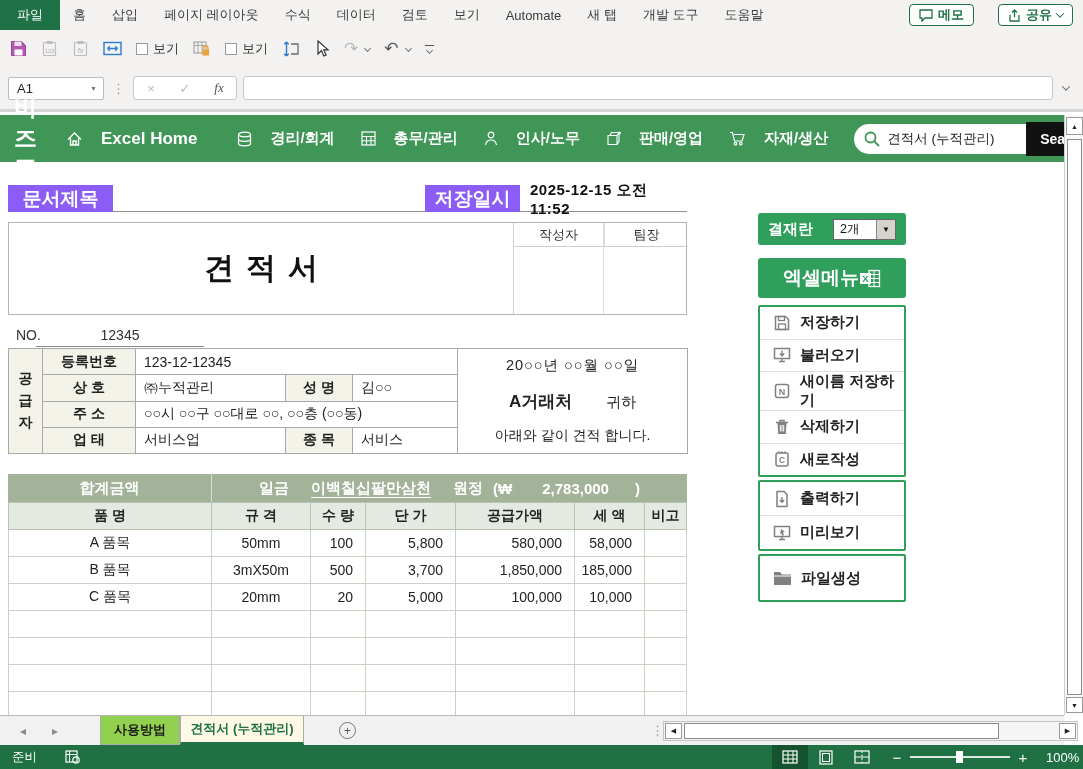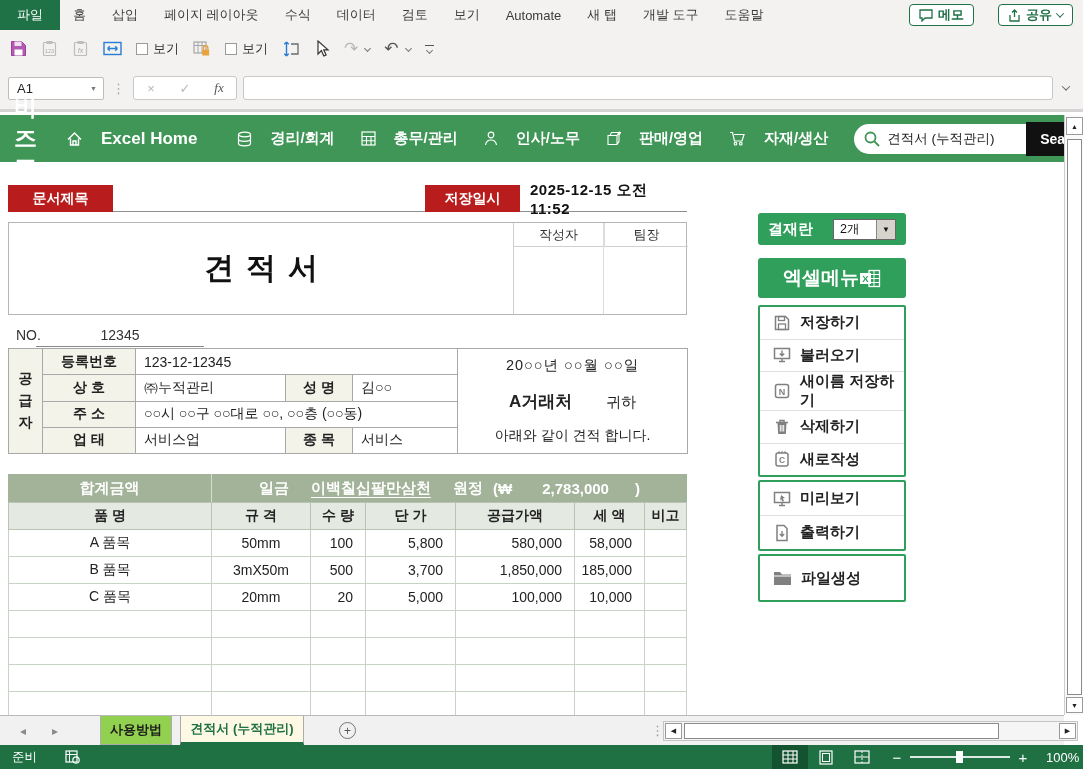--- a/index.html
+++ b/index.html
@@ -45,21 +45,21 @@
   .nav-divider { width:1px; height:22px; background:rgba(255,255,255,.7); margin-right:22px; }
   #searchwrap { margin-left:auto; display:flex; align-items:center; margin-right:32px; }
   #searchbox { width:172px; height:30px; background:#fff; border-radius:16px 0 0 16px; display:flex; align-items:center; padding-left:10px; gap:7px; }
   #searchbox input { border:none; outline:none; width:120px; font-size:13.5px; color:#222; font-family:"Liberation Sans",sans-serif; background:transparent; }
   #searchbtn { height:30px; background:#111; color:#fff; font-size:14px; font-weight:bold; padding:17px 14px; display:flex; align-items:center; border-radius:0 3px 3px 0; }
 
   
   #doc { position:absolute; left:0; top:162px; width:1064px; height:553px; background:#fff; overflow:hidden; }
   .abs { position:absolute; }
 
-  .doc-label { background:#b91c1c; color:#fff; font-weight:bold; font-size:14px; display:flex; align-items:center; justify-content:center; }
+  .doc-label { background:#8b5cf6; color:#fff; font-weight:bold; font-size:19px; display:flex; align-items:center; justify-content:center; }
   #title-hairline { border-bottom:1px solid #8f8f8f; }
   #doc-title-value { font-size:15px; font-weight:bold; color:#111; display:flex; align-items:center; padding-left:22px; }
   #doc-saved-value { font-size:15px; font-weight:bold; color:#111; display:flex; align-items:center; padding-left:10px; letter-spacing:.5px; }
 
   #header-block { border:1px solid #b5b5b5; }
   #form-title { position:absolute; left:0; top:0; width:504px; height:100%; display:flex; align-items:center; justify-content:center; font-size:30px; font-weight:bold; letter-spacing:12px; padding-left:12px; color:#111; }
   #approver { position:absolute; left:504px; top:0; width:174px; height:100%; border-left:1px solid #cfcfcf; }
   .appr-hdr { position:absolute; top:0; height:24px; display:flex; align-items:center; justify-content:center; font-size:13px; color:#333; border-bottom:1px solid #cfcfcf; }
   .appr-cell { position:absolute; top:24px; bottom:0; }
   .appr-div { position:absolute; left:89px; top:0; bottom:0; width:1px; background:#dcdcdc; }
@@ -109,21 +109,21 @@
 
   
   #vscroll { position:absolute; left:1064px; top:115px; width:19px; height:600px; background:#fafafa; border-left:1px solid #cfcfcf; }
   .sc-btn { position:absolute; left:1px; width:17px; background:#fff; border:1px solid #9a9a9a; display:flex; align-items:center; justify-content:center; font-size:7px; color:#222; }
   #vthumb { position:absolute; left:2px; top:24px; width:15px; height:556px; background:#fff; border:1px solid #8a8a8a; }
 
   
   #sheetbar { position:absolute; left:0; top:715px; width:1064px; height:30px; background:#f1f1f1; border-top:1px solid #b9b9b9; }
   .tab-arrow { position:absolute; top:8px; font-size:12px; color:#8a8a8a; }
   .stab { position:absolute; top:0; height:29px; display:flex; align-items:center; justify-content:center; font-size:13px; border:1px solid #ababab; border-top:none; }
-  #stab-1 { left:100px; width:72px; background:#92d050; color:#1b1b1b; font-weight:bold; }
+  #stab-1 { left:100px; width:80px; background:#92d050; color:#1b1b1b; font-weight:bold; }
   #stab-2 { left:180px; width:124px; background:#fdf9e4; color:#1f7145; font-weight:bold; border-bottom:3px solid #1f7145; }
   #add-sheet { position:absolute; left:339px; top:6px; width:17px; height:17px; border:1.5px solid #757575; border-radius:50%; display:flex; align-items:center; justify-content:center; font-size:12px; color:#555; }
   #hs-dots { position:absolute; left:651px; top:7px; color:#9a9a9a; font-size:13px; }
   #hscroll { position:absolute; left:663px; top:5px; width:415px; height:20px; background:#f5f5f5; border:1px solid #c4c4c4; }
   #hthumb { position:absolute; left:20px; top:1px; width:315px; height:16px; background:#fff; border:1px solid #8a8a8a; }
   .hs-btn { position:absolute; top:1px; width:17px; height:16px; background:#fff; border:1px solid #9a9a9a; display:flex; align-items:center; justify-content:center; font-size:7px; color:#222; }
 
   
   #statusbar { position:absolute; left:0; top:745px; width:1083px; height:24px; background:#1f7144; color:#fff; display:flex; align-items:center; }
   #status-ready { font-size:12.5px; margin-left:12px; }
@@ -522,32 +522,32 @@
             <circle cx="12" cy="2.2" r=".9" fill="#808080"></circle>
             <text x="9" y="13" font-size="8.5" font-weight="bold" fill="#808080" text-anchor="middle">C</text>
           </svg>
         <span>새로작성</span>
       </div>
     </div>
 
     <div class="abs menu-box" style="left:758px;top:318px;width:148px;height:71px;">
       <div class="menu-item">
         <svg width="18" height="18" viewBox="0 0 18 18">
+            <path d="M4 1.5h7l3 3v12H4z" fill="none" stroke="#808080" stroke-width="1.5"></path>
+            <path d="M9 7v5M6.8 10 9 12.2 11.2 10" stroke="#808080" stroke-width="1.4" fill="none"></path>
+          </svg>
+        <span>출력하기</span>
+      </div>
+      <div class="menu-item">
+        <svg width="18" height="18" viewBox="0 0 18 18">
             <rect x="1.5" y="2.5" width="15" height="10" fill="none" stroke="#808080" stroke-width="1.5"></rect>
             <path d="M8 5l4 3-2.2.5L11 11l-1.5.7-1.2-2.5L7 10.5z" fill="#808080"></path>
             <path d="M6 15.5h6M9 12.5v3" stroke="#808080" stroke-width="1.4"></path>
           </svg>
         <span>미리보기</span>
-      </div>
-      <div class="menu-item">
-        <svg width="18" height="18" viewBox="0 0 18 18">
-            <path d="M4 1.5h7l3 3v12H4z" fill="none" stroke="#808080" stroke-width="1.5"></path>
-            <path d="M9 7v5M6.8 10 9 12.2 11.2 10" stroke="#808080" stroke-width="1.4" fill="none"></path>
-          </svg>
-        <span>출력하기</span>
       </div>
     </div>
 
     <div class="abs menu-box" style="left:758px;top:392px;width:148px;height:48px;">
       <div class="menu-item">
         <svg width="19" height="16" viewBox="0 0 19 16">
             <path d="M1 2h6l2 2.5h9V15H1z" fill="#808080"></path>
             <path d="M1 6h17" stroke="#fff" stroke-width="1"></path>
           </svg>
         <span>파일생성</span>

